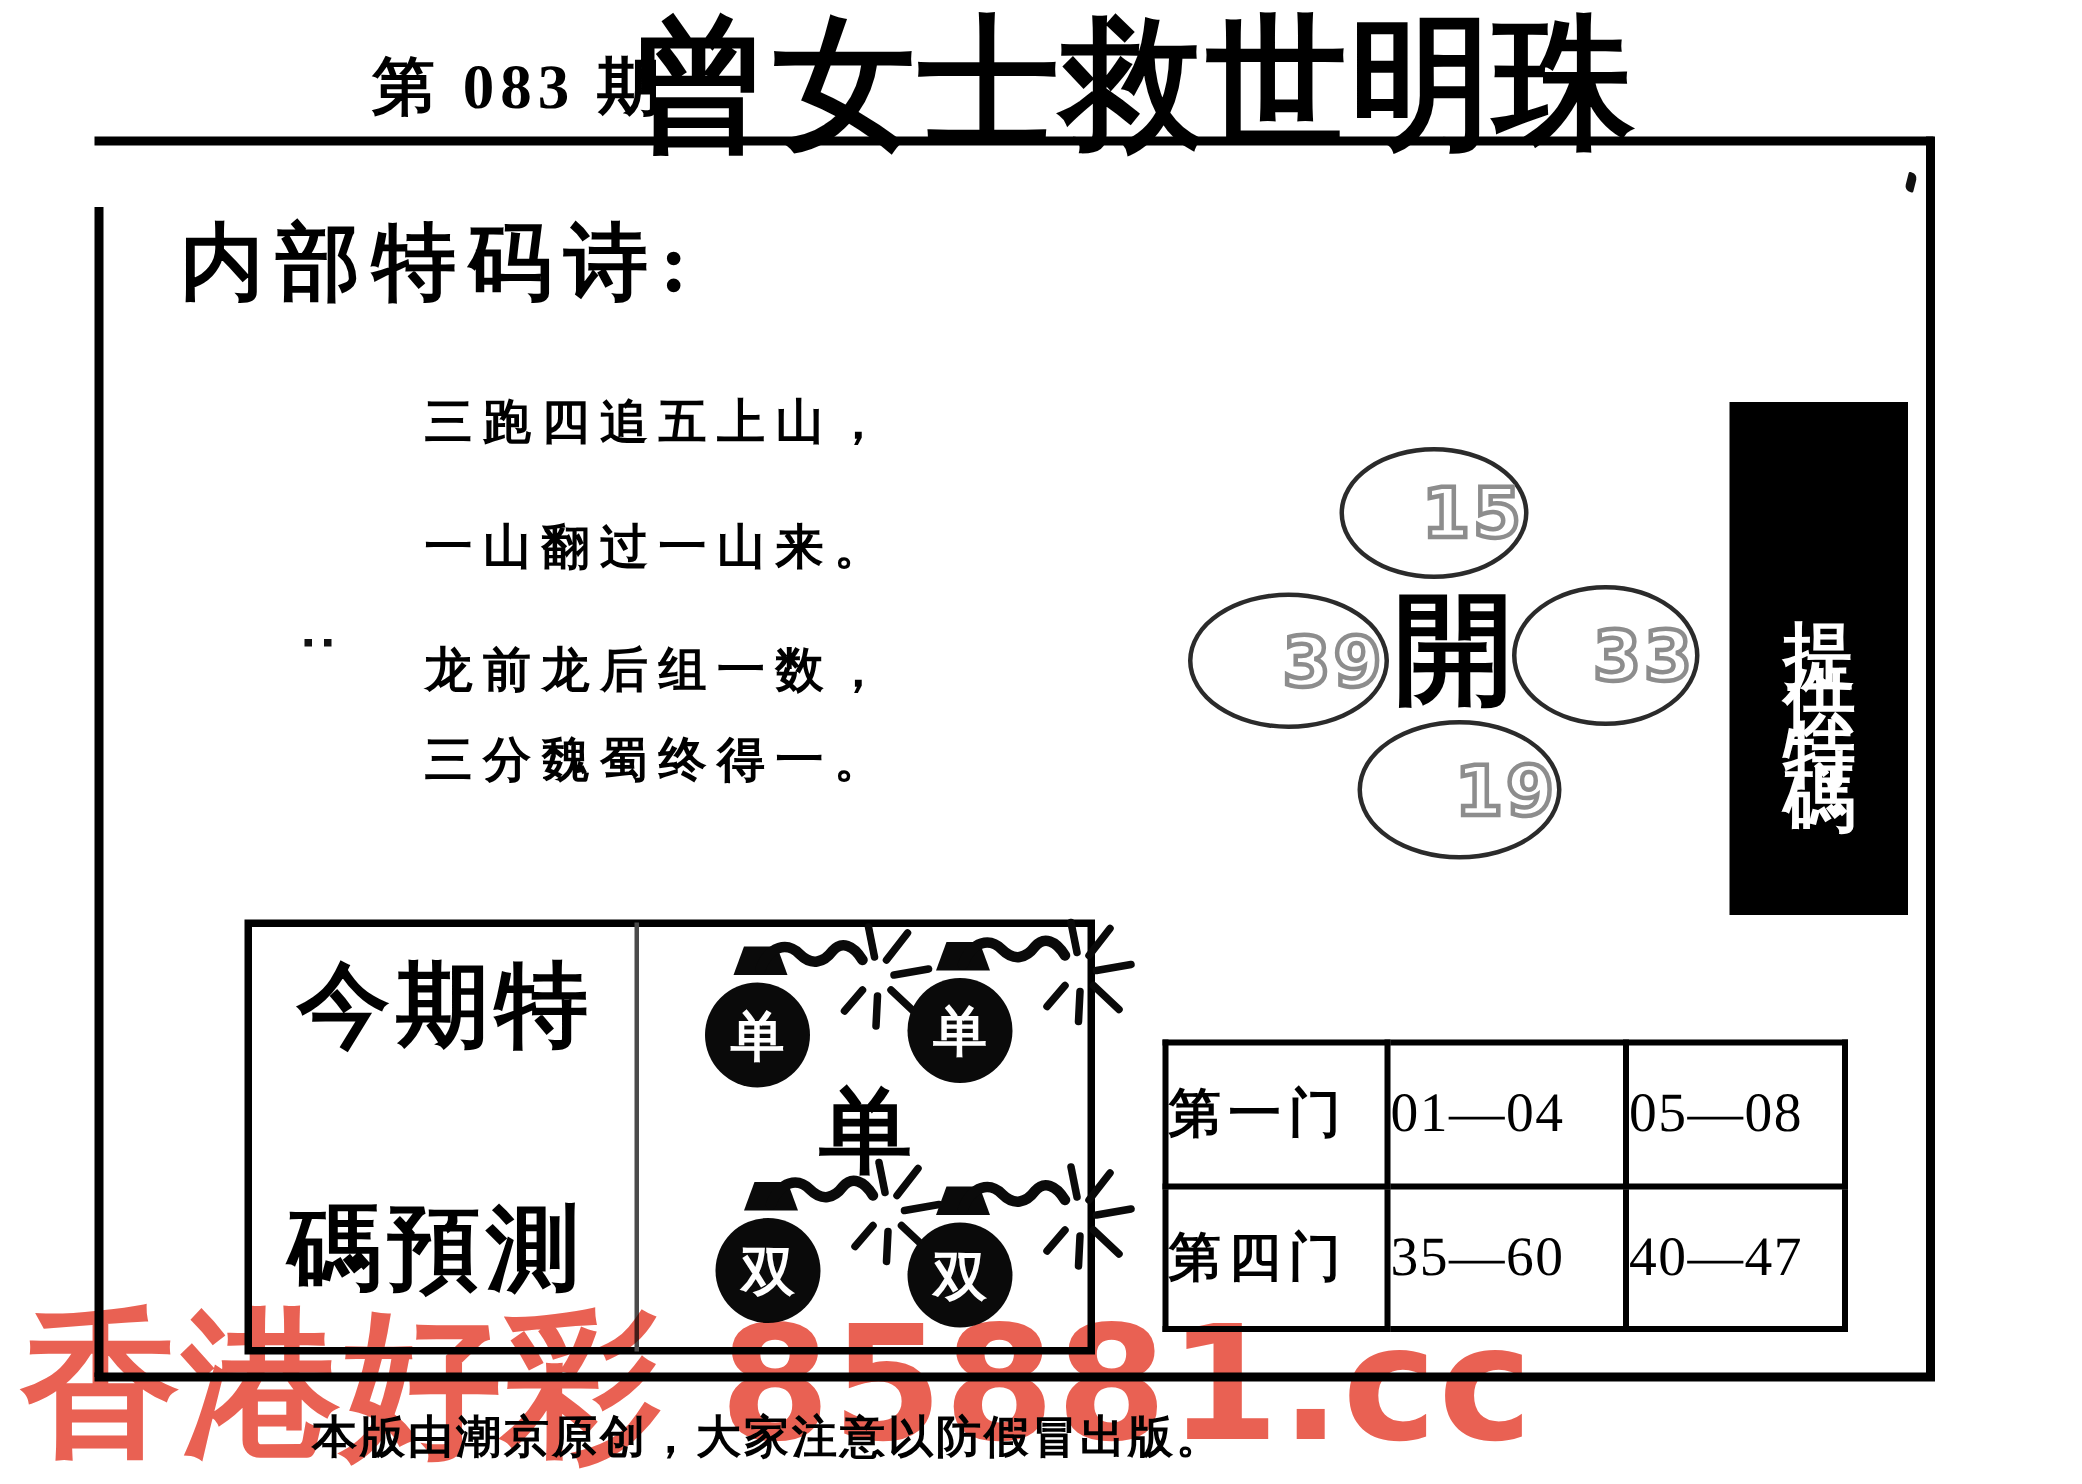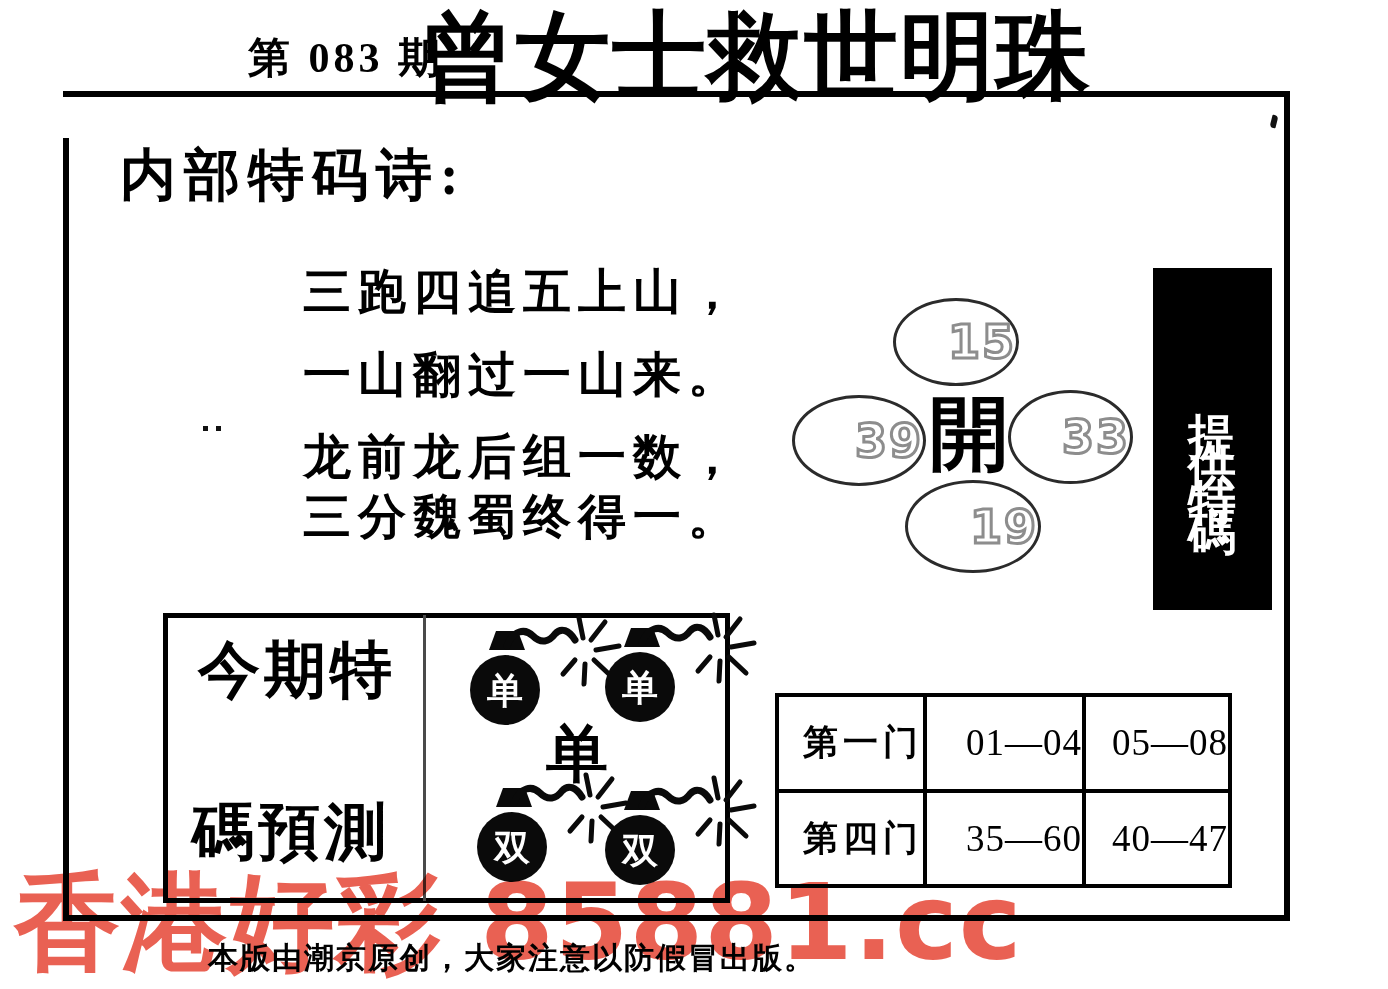--- a/index.html
+++ b/index.html
@@ -31,21 +31,21 @@
   #speck-a{left:203px;top:426px;width:5px;height:5px;}
   #speck-b{left:216px;top:426px;width:5px;height:5px;}
   #speck-c{left:1271px;top:115px;width:6px;height:13px;border-radius:1px 4px 1px 4px;transform:rotate(14deg);}
 
   
   .poem-heading{
     left:120px;top:138px;font-size:56px;font-weight:700;letter-spacing:8px;
     white-space:nowrap;
   }
   .poem-line{
-    left:283px;font-size:48px;font-weight:600;letter-spacing:7px;white-space:nowrap;margin-left:20px;
+    left:283px;font-size:32px;font-weight:600;letter-spacing:7px;white-space:nowrap;
   }
   #poem-line-0{top:260px;}
   #poem-line-1{top:343px;}
   #poem-line-2{top:425px;}
   #poem-line-3{top:485px;font-family:Liberation Serif, serif;}
 
   
   .oval{
     border:3px solid #2b2b2b;border-radius:50%;
     display:flex;align-items:center;justify-content:flex-end;background:#fff;
@@ -93,21 +93,21 @@
   #bomb-1{left:598px;top:615px;}
   #bomb-2{left:470px;top:775px;}
   #bomb-3{left:598px;top:778px;}
 
   
   .gate-table{
     left:775px;top:693px;width:453px;height:195px;
     border-collapse:collapse;table-layout:fixed;
   }
   .gate-table td{
-    border:4px solid #000;text-align:right;vertical-align:middle;
+    border:4px solid #000;text-align:left;vertical-align:middle;
     background:#fff;padding:0;
   }
   .gate-cell-label{font-size:35px;font-weight:600;letter-spacing:5px;}
   .gate-cell-range{font-size:37px;letter-spacing:1px;font-family:"Liberation Serif",serif;}
   col.c0{width:148px;} col.c1{width:159px;} col.c2{width:146px;}
 
   
   .watermark{
     left:14px;top:852px;font-family:"DejaVu Sans",sans-serif;font-weight:700;
     font-size:106px;letter-spacing:1px;white-space:nowrap;

